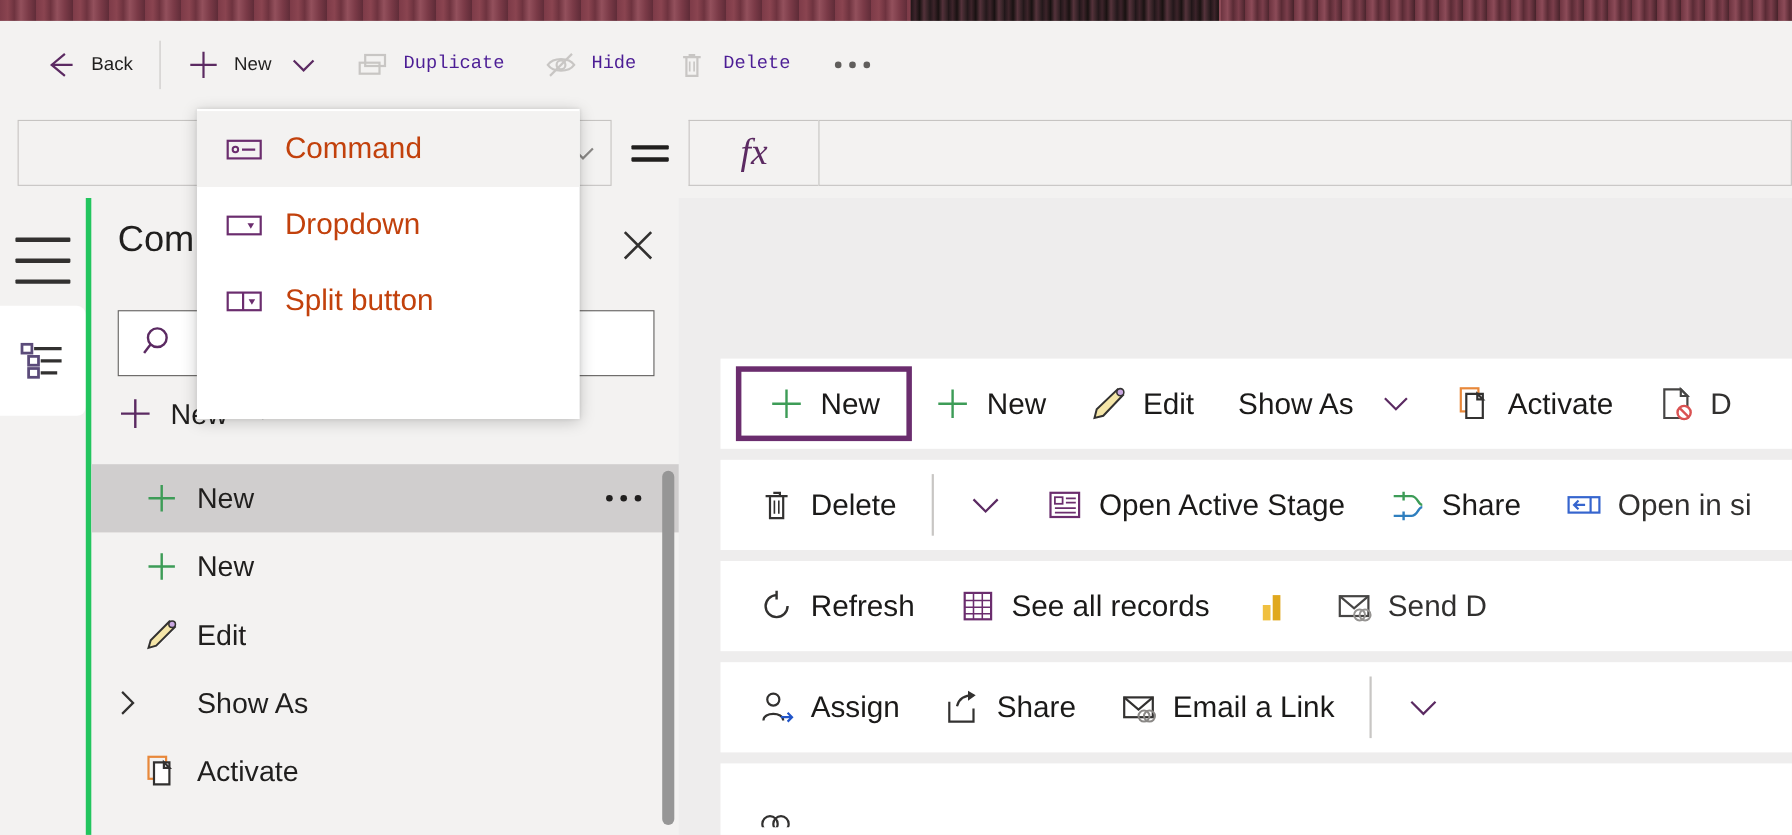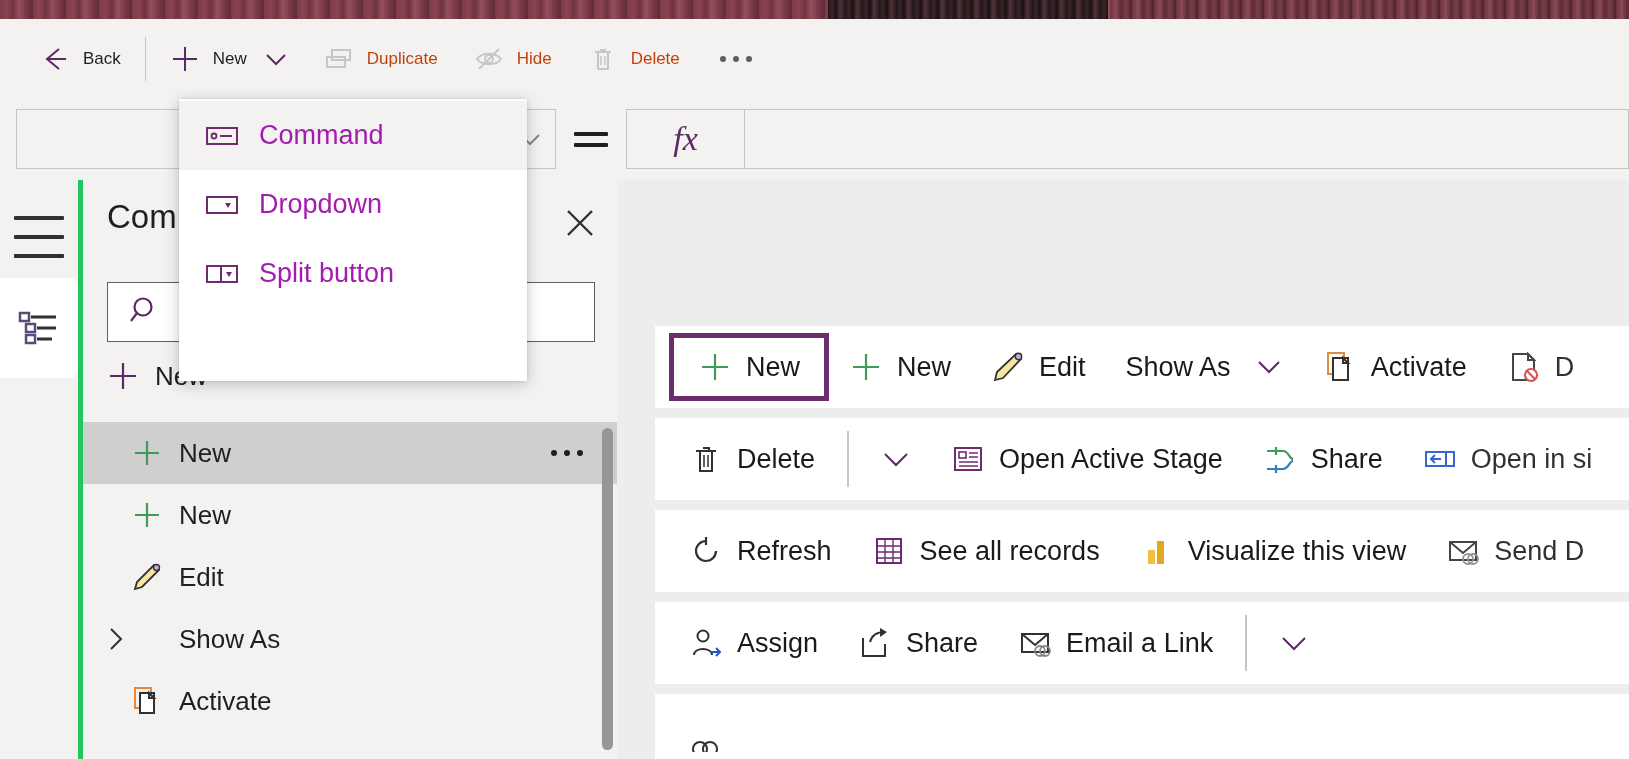--- a/index.html
+++ b/index.html
@@ -41,21 +41,21 @@
   .toolbar{
     position:absolute;left:0;top:19px;width:1629px;height:79px;
     background:#f3f2f1;display:flex;align-items:center;
   }
   .tb-btn{
     display:flex;align-items:center;gap:13px;height:79px;
     padding:0 18px;cursor:pointer;user-select:none;
     font-size:17px;color:#201f1e;white-space:nowrap;
   }
   .tb-btn.first{padding-left:40px;}
-  .tb-btn.disabled{color:#c2410c;cursor:default;}
+  .tb-btn.disabled{color:#4c1d95;cursor:default;font-family:Liberation Mono, monospace;}
   .tb-sep{width:1px;height:44px;background:#c8c6c4;margin:0 6px;}
   .tb-chev{font-size:19px;color:#4a2a52;margin-left:4px;}
   .tb-ico{display:inline-flex;align-items:center;justify-content:center;
           width:30px;height:30px;flex:none;}
   .tb-ellipsis{display:flex;gap:7px;align-items:center;padding:0 22px;height:79px;cursor:pointer;}
   .tb-ellipsis i{width:6px;height:6px;border-radius:50%;background:#605e5c;display:block;}
 
   
   .propbar{
     position:absolute;left:0;top:98px;width:1629px;height:82px;
@@ -159,21 +159,21 @@
   svg{display:block;}
 
   
   .flyout{
     position:absolute;left:179px;top:99px;width:348px;height:282px;
     background:#ffffff;box-shadow:0 3px 14px rgba(0,0,0,.22),0 0 3px rgba(0,0,0,.12);
     z-index:50;padding-top:2px;box-sizing:border-box;
   }
   .fly-item{
     display:flex;align-items:center;gap:20px;height:69px;padding-left:26px;
-    font-size:27px;color:#a21caf;cursor:pointer;box-sizing:border-box;
+    font-size:27px;color:#c2410c;cursor:pointer;box-sizing:border-box;
   }
   .fly-item.hover{background:#f3f2f1;}
   .fly-item.dis{color:#a19f9d;cursor:default;}
   .fly-ico{width:34px;height:34px;display:flex;align-items:center;justify-content:center;flex:none;}
 </style>
 </head>
 <body>
 
 <div class="app">
 
@@ -507,21 +507,20 @@
           </span>
           <span>See all records</span>
         </div>
         <div class="cb-btn">
           <span class="cb-ico">
             <svg width="34" height="34" viewBox="0 0 34 34">
                 <rect x="8" y="16" width="7" height="14" fill="#f0c040"></rect>
                 <rect x="17" y="7" width="7" height="23" fill="#e0a81e"></rect>
               </svg>
           </span>
-          <span>Visualize this view</span>
         </div>
         <div class="cb-btn cut">
           <span class="cb-ico">
             <svg width="34" height="34" viewBox="0 0 34 34">
                 <rect x="4" y="8" width="26" height="18" fill="none" stroke="#323130" stroke-width="2"></rect>
                 <path d="M4 8 L17 19 L30 8" fill="none" stroke="#323130" stroke-width="2"></path>
                 <circle cx="22" cy="25" r="5" fill="none" stroke="#8a8886" stroke-width="1.8"></circle>
                 <circle cx="27" cy="25" r="5" fill="none" stroke="#8a8886" stroke-width="1.8"></circle>
               </svg>
           </span>

